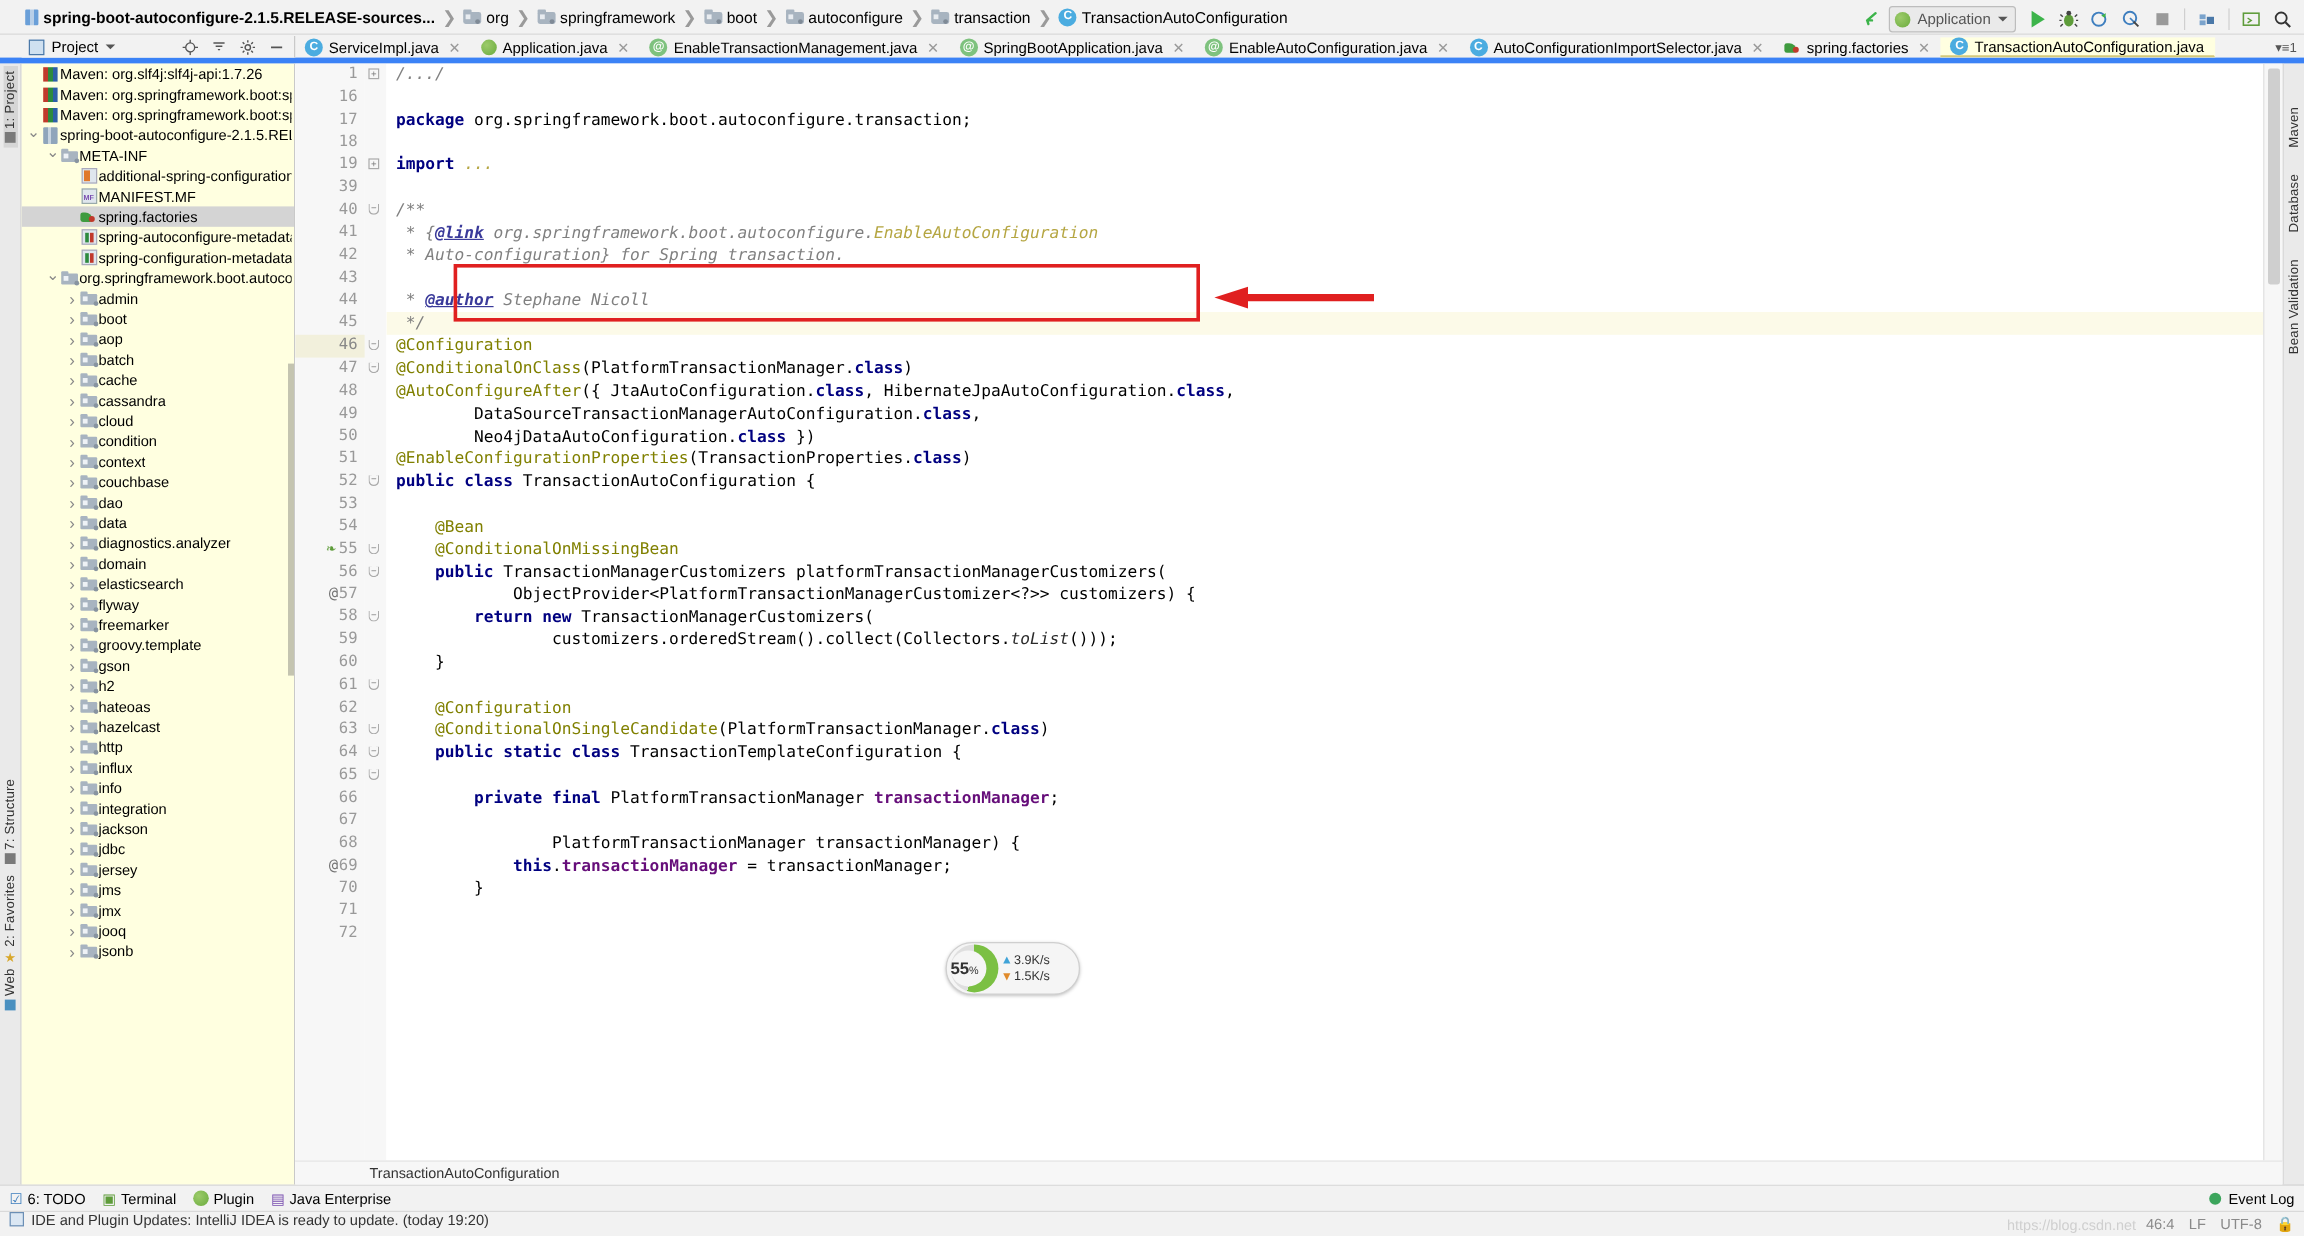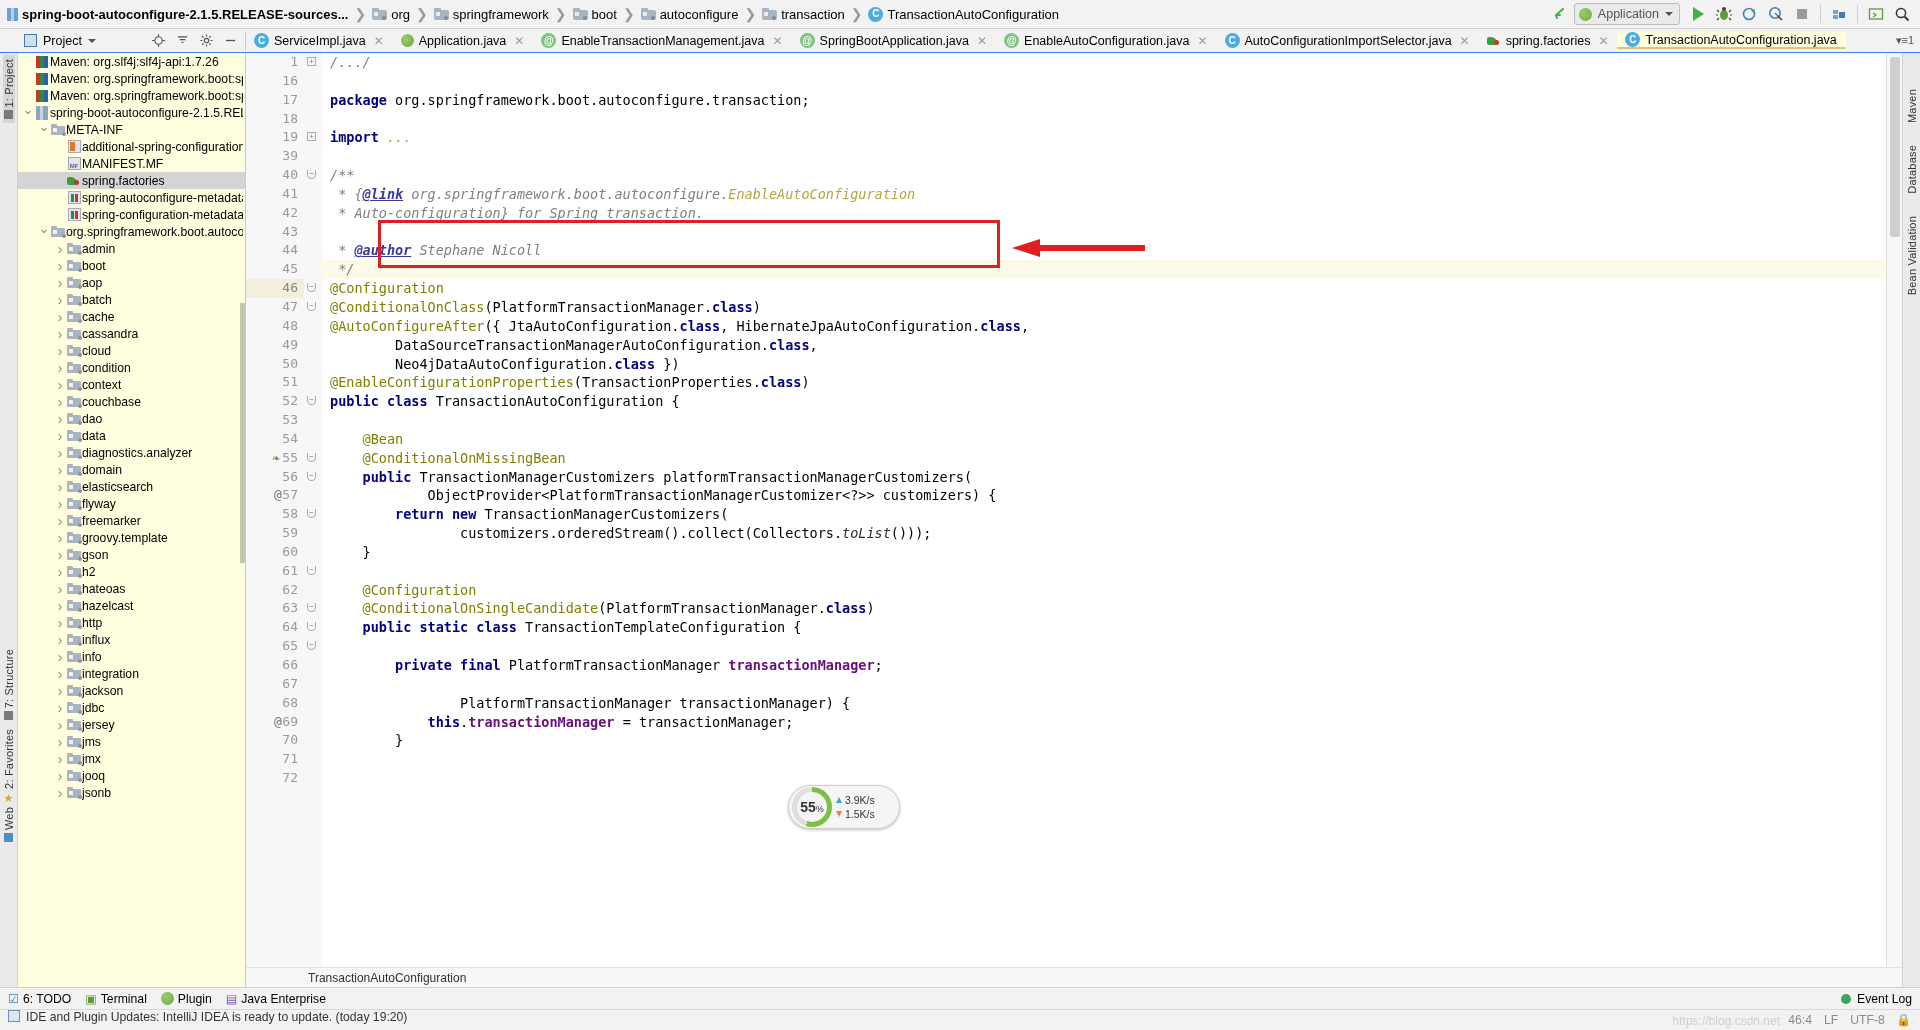--- a/index.html
+++ b/index.html
@@ -8,22 +8,22 @@
     overflow: hidden;
     background: #f2f2f2;
     font-family: "Liberation Sans", sans-serif;
     font-size: 13px;
     color: #000;
   }
   .app { position: relative; width: 1920px; height: 1030px; display: flex; flex-direction: column; }
 
   
   .topbar {
-    height: 29px; background: #f2f2f2; display: flex; align-items: center;
-    border-bottom: 1px solid #d4d4d4; padding-left: 4px; flex: 0 0 29px;
+    height: 29px; background: #f2f2f2; display: flex; align-items: flex-end;
+    border-bottom: 1px solid #d4d4d4; padding-left: 18px; flex: 0 0 29px;
   }
   .crumbs { display: flex; align-items: center; height: 100%; }
   .crumb { display: flex; align-items: center; gap: 4px; padding: 0 3px; height: 100%; white-space: nowrap; }
   .crumb-label { font-size: 13px; }
   .crumb.root .crumb-label { font-weight: bold; }
   .sep { color: #9a9a9a; font-size: 14px; padding: 0 3px; }
 
   .ic { display:inline-block; vertical-align: middle; flex: 0 0 auto; }
   .ic-module { width: 11px; height: 13px; background: linear-gradient(90deg,#6a9fd8 0 34%, #b8cfe8 34% 66%, #6a9fd8 66% 100%); border-radius:1px; }
   .ic-folder { width: 15px; height: 12px; position: relative; }
@@ -49,22 +49,22 @@
   }
   .runcfg .lbl { font-size: 12.5px; color: #555; }
   .spring-leaf { width:13px; height:13px; border-radius:50%; background: radial-gradient(circle at 35% 35%, #9ccb6a, #6aab3d); position:relative; }
   .chev { width:0; height:0; border-left:4px solid transparent; border-right:4px solid transparent; border-top:4px solid #555; }
   .tri-run { width:0;height:0;border-top:7px solid transparent;border-bottom:7px solid transparent;border-left:11px solid #3cb44a; }
   .stop-sq { width:10px; height:10px; background:#9a9a9a; }
   .sep-v { width:1px; height:18px; background:#cfcfcf; margin:0 4px; }
 
   
   .tabsrow {
-    height: 24px; background: #f2f2f2; display: flex; align-items: center;
-    border-bottom: 1px solid #3b82f6; flex: 0 0 24px;
+    height: 24px; background: #f2f2f2; display: flex; align-items: flex-end;
+    border-bottom: 5px solid #3b82f6; flex: 0 0 24px;
   }
   .leftgutter-head { width: 18px; background:#e8e8e8; border-right:1px solid #d0d0d0; }
   .projpanel-head {
     width: 228px; display: flex; align-items: center; gap: 6px; padding: 0 6px;
     border-right: 1px solid #c9c9c9; background: #f2f2f2; flex: 0 0 228px;
   }
   .projpanel-head .title { font-size: 12.5px; }
   .ph-icon { width:13px; height:13px; border:1.5px solid #4a78a8; background:#cfe0f0; }
   .ph-tool { width:18px;height:18px; display:flex;align-items:center;justify-content:center; }
   .tabs { display: flex; align-items: stretch; flex: 1 1 auto; overflow: hidden; }
@@ -199,21 +199,21 @@
   
   .perf {
     position: absolute; left: 788px; top: 785px; width: 112px; height: 44px;
     background: #f5f5f5; border: 1px solid #cfcfcf; border-radius: 22px;
     display: flex; align-items: center; gap: 4px; padding-left: 3px;
     box-shadow: 0 1px 3px rgba(0,0,0,0.25); z-index: 40;
   }
   .perf-ring {
     width: 40px; height: 40px; border-radius: 50%;
     background: conic-gradient(#7bc043 0 55%, #dfdfdf 55% 100%);
-    display:flex; align-items:center; justify-content:center; position:relative;
+    display:flex; align-items:center; position:relative;
   }
   .perf-ring::after {
     content:""; position:absolute; width:30px;height:30px;border-radius:50%;background:#f5f5f5;
   }
   .perf-val { position:relative; z-index:2; font-size:14px; font-weight:bold; color:#333; }
   .perf-pct { font-size:9px; font-weight:normal; }
   .perf-stats { display:flex; flex-direction:column; justify-content:center; gap:2px; font-size:10.5px; color:#333;}
   .perf-row { display:flex; align-items:center; gap:3px; }
   .up-tri { width:0;height:0;border-left:3.5px solid transparent;border-right:3.5px solid transparent;border-bottom:6px solid #3fa3d8; }
   .dn-tri { width:0;height:0;border-left:3.5px solid transparent;border-right:3.5px solid transparent;border-top:6px solid #e08a2b; }

